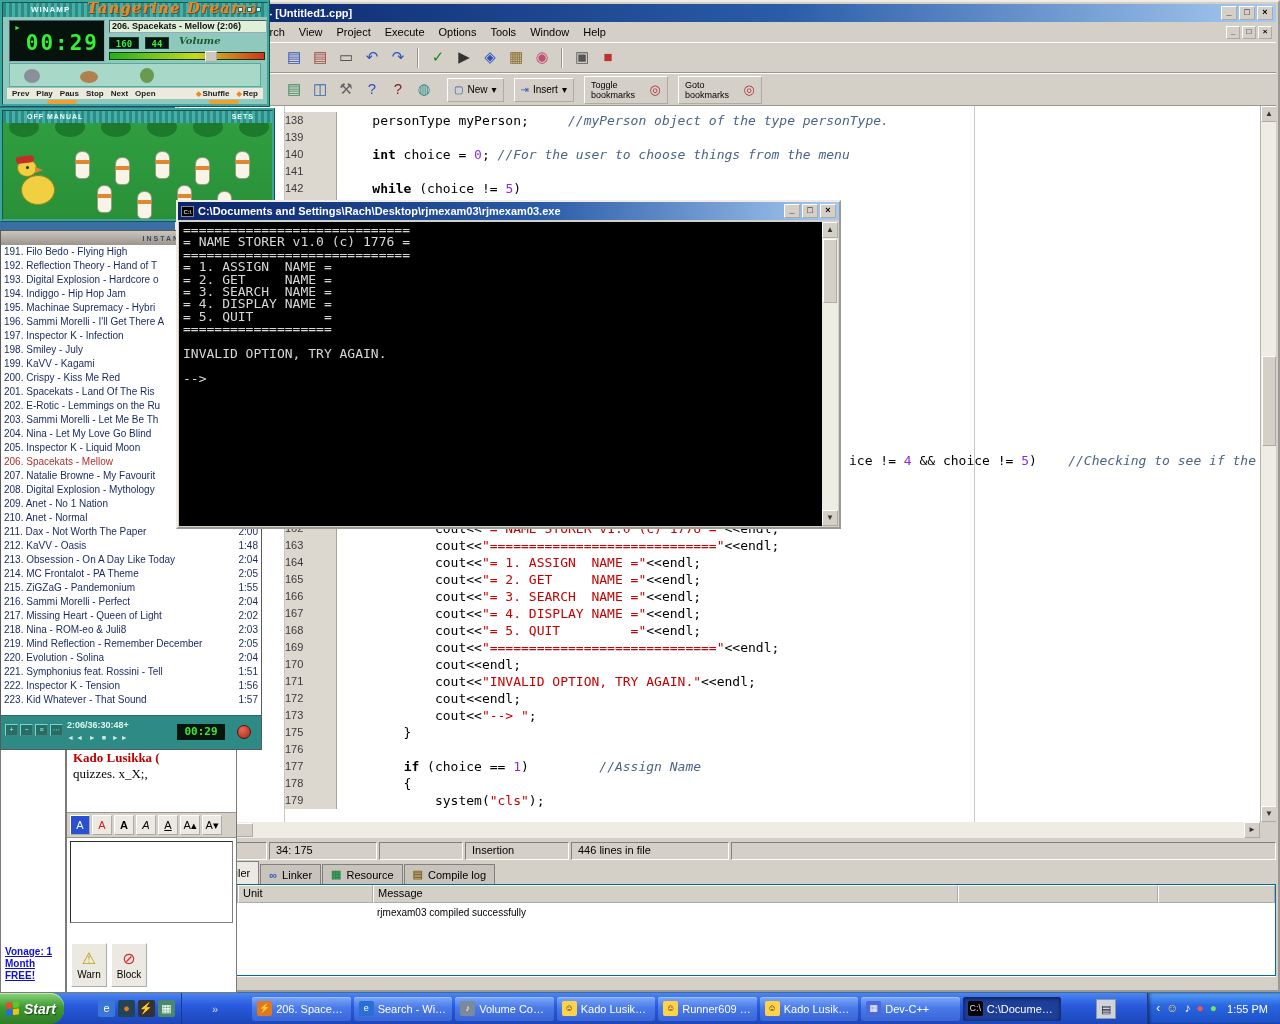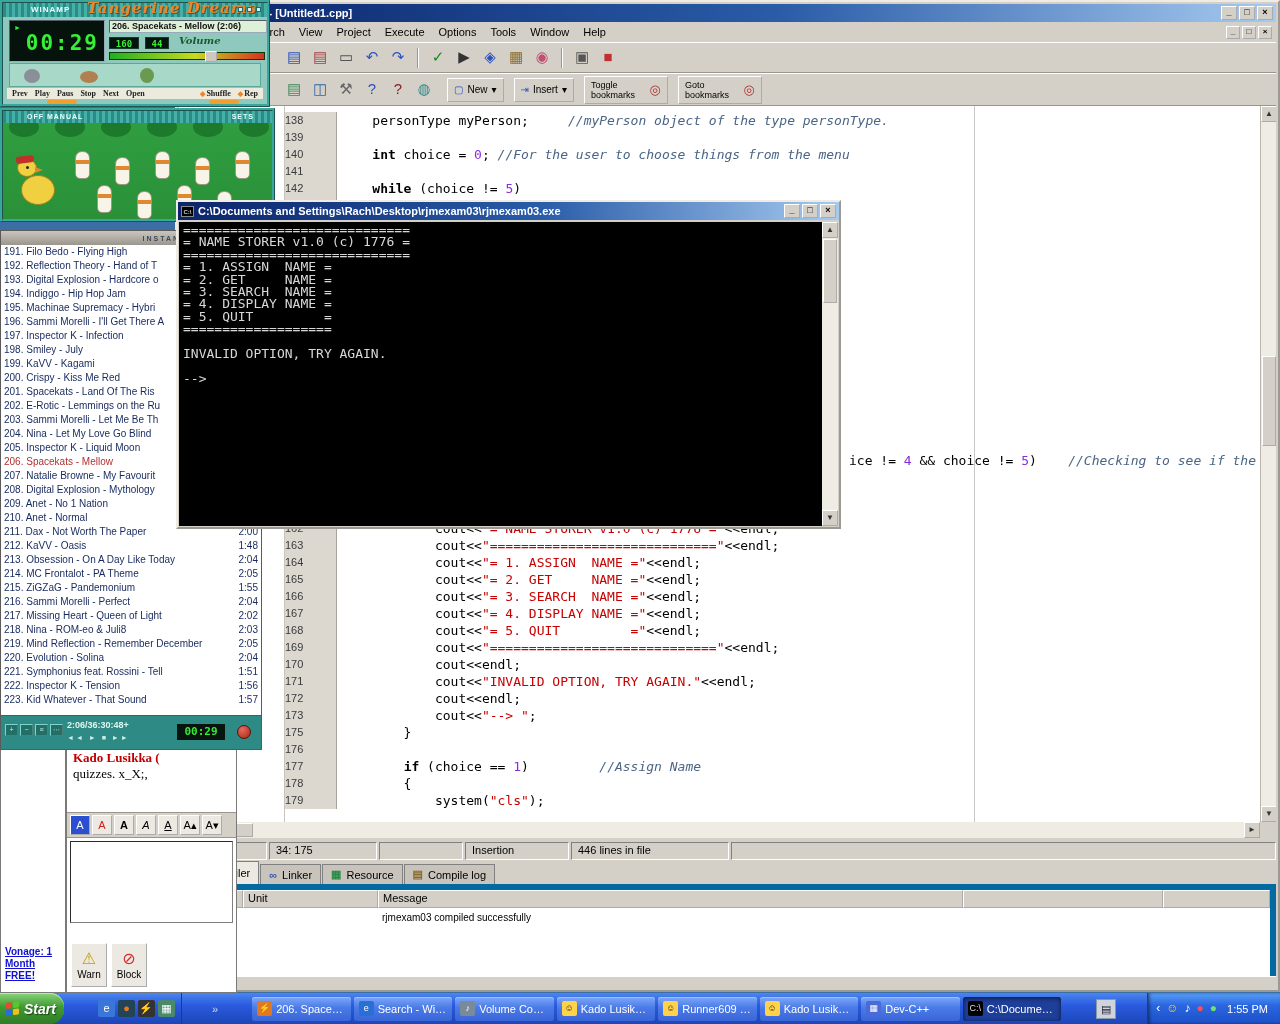--- a/index.html
+++ b/index.html
@@ -44,21 +44,21 @@
   #dev-hscroll{position:absolute;left:2px;right:18px;top:820px;height:16px;background:#efece4;}
   .hs-btn{position:absolute;top:0;width:16px;height:16px;background:#d4d0c8;border:1px outset #fff;font-size:8px;text-align:center;line-height:14px;color:#333;}
   #dev-corner{position:absolute;right:2px;top:820px;width:16px;height:16px;background:#d4d0c8;}
   #dev-status{position:absolute;top:838px;left:2px;right:2px;height:20px;display:flex;gap:2px;padding:2px 0 0 0;background:#d4d0c8;}
   .status-cell{border:1px solid;border-color:#808080 #fff #fff #808080;font-size:11px;padding:1px 6px;background:#d4d0c8;white-space:nowrap;overflow:hidden;}
   .tiny-arrow{display:inline-block;width:14px;height:12px;border:1px outset #fff;background:#d4d0c8;font-size:8px;line-height:11px;text-align:center;margin-right:2px;}
   #dev-tabbar{position:absolute;top:858px;left:2px;right:2px;height:24px;display:flex;align-items:flex-end;padding-left:4px;background:#d4d0c8;gap:1px;}
   .otab{border:1px solid #808080;border-bottom:none;background:#c8c4bc;padding:2px 8px;font-size:11px;display:flex;gap:5px;align-items:center;height:20px;}
   .otab.active{background:#ece9e2;height:23px;}
   .otab-ic{font-size:11px;font-weight:bold;}
-  #dev-grid{position:absolute;top:882px;left:2px;right:2px;height:92px;border:6px solid #0369a1;background:#fff;}
+  #dev-grid{position:absolute;top:882px;left:2px;right:2px;height:92px;border:1px solid #0369a1;background:#fff;}
   #grid-header{display:flex;height:18px;background:#d4d0c8;}
   .grid-hcell{border:1px outset #fff;font-size:11px;padding:1px 4px;white-space:nowrap;overflow:hidden;flex:none;}
   #grid-body{position:relative;height:72px;background:#fff;}
   #compile-msg{position:absolute;left:197px;top:4px;font-size:10px;color:#000;}
   #dev-bottomstrip{position:absolute;top:974px;left:2px;right:2px;height:14px;background:#d4d0c8;border-top:1px solid #fff;}
 
   
   #consolewin{left:176px;top:200px;width:665px;height:329px;z-index:40;}
   #console-client{position:absolute;top:20px;left:1px;right:1px;bottom:1px;background:#000;}
   #console-client pre{margin:2px 4px;font:13px/12.4px "DejaVu Sans Mono",monospace;color:#d8d8d8;white-space:pre;}
@@ -74,21 +74,21 @@
   #wa-play-ind{position:absolute;left:4px;top:3px;color:#35f035;font-size:7px;}
   #wa-time{position:absolute;right:5px;bottom:6px;font:bold 21px "DejaVu Sans Mono",monospace;color:#35f035;letter-spacing:2px;}
   #wa-marquee{position:absolute;left:106px;top:17px;width:158px;height:13px;background:#dff0d8;border:1px inset #9ab;font:bold 9px/11px "Liberation Sans",sans-serif;color:#101010;white-space:nowrap;overflow:hidden;padding-left:2px;}
   .lcd-mini{position:absolute;top:34px;height:12px;background:#06120c;color:#35f035;font:bold 9px/12px "DejaVu Sans Mono",monospace;text-align:center;border:1px solid #1a3a2a;}
   #wa-volword{position:absolute;left:176px;top:32px;font:italic bold 10px "DejaVu Serif",serif;color:#1a5a2a;}
   #wa-slider{position:absolute;left:106px;top:49px;width:156px;height:8px;background:linear-gradient(90deg,#20b020,#c8d820 55%,#d83020);border:1px solid #0a3a0a;}
   #wa-thumb{position:absolute;left:62%;top:-2px;width:12px;height:11px;background:#cfc8c0;border:1px outset #fff;}
   #wa-art{position:absolute;left:6px;top:60px;right:6px;height:24px;background:#a8d8c8;border:1px solid #5aa89a;}
   .blob{position:absolute;border-radius:50%;}
   #wa-transport{position:absolute;left:4px;top:85px;right:4px;height:11px;background:#eceadd;display:flex;align-items:center;gap:7px;font-size:8px;font-weight:bold;color:#222;padding:0 5px;}
-  .wa-tbtn{white-space:nowrap;font-family:Liberation Serif, serif;}
+  .wa-tbtn{white-space:nowrap;}
   .wa-mark{color:#f08428;font-size:7px;margin-right:1px;}
   .wa-pill{position:absolute;top:97px;height:4px;width:30px;background:#f0a030;border-radius:3px;}
 
   
   #eqwin{left:0;top:108px;width:275px;height:114px;background:#2f9e40;border:3px ridge #3aa79f;z-index:31;}
   #eq-titlebar{height:12px;background:repeating-linear-gradient(90deg,#2e8a84 0 3px,#45b0a8 3px 6px);color:#eaffff;font-size:7px;font-weight:bold;letter-spacing:1px;line-height:12px;display:flex;padding:0 18px 0 24px;}
   #eq-scene{position:absolute;left:0;top:12px;right:0;bottom:0;background:linear-gradient(#2f9e40,#2a9038);overflow:hidden;}
   .bush{position:absolute;top:-6px;width:30px;height:20px;border-radius:50%;background:#1d7a2c;}
   .pin{position:absolute;width:15px;height:28px;border-radius:7px 7px 5px 5px;background:linear-gradient(180deg,#f8f4e8 0 8px,#e08830 8px 12px,#f8f4e8 12px);border:1px solid #9a9a80;}
   #eq-bird{position:absolute;left:14px;top:36px;width:44px;height:52px;}

